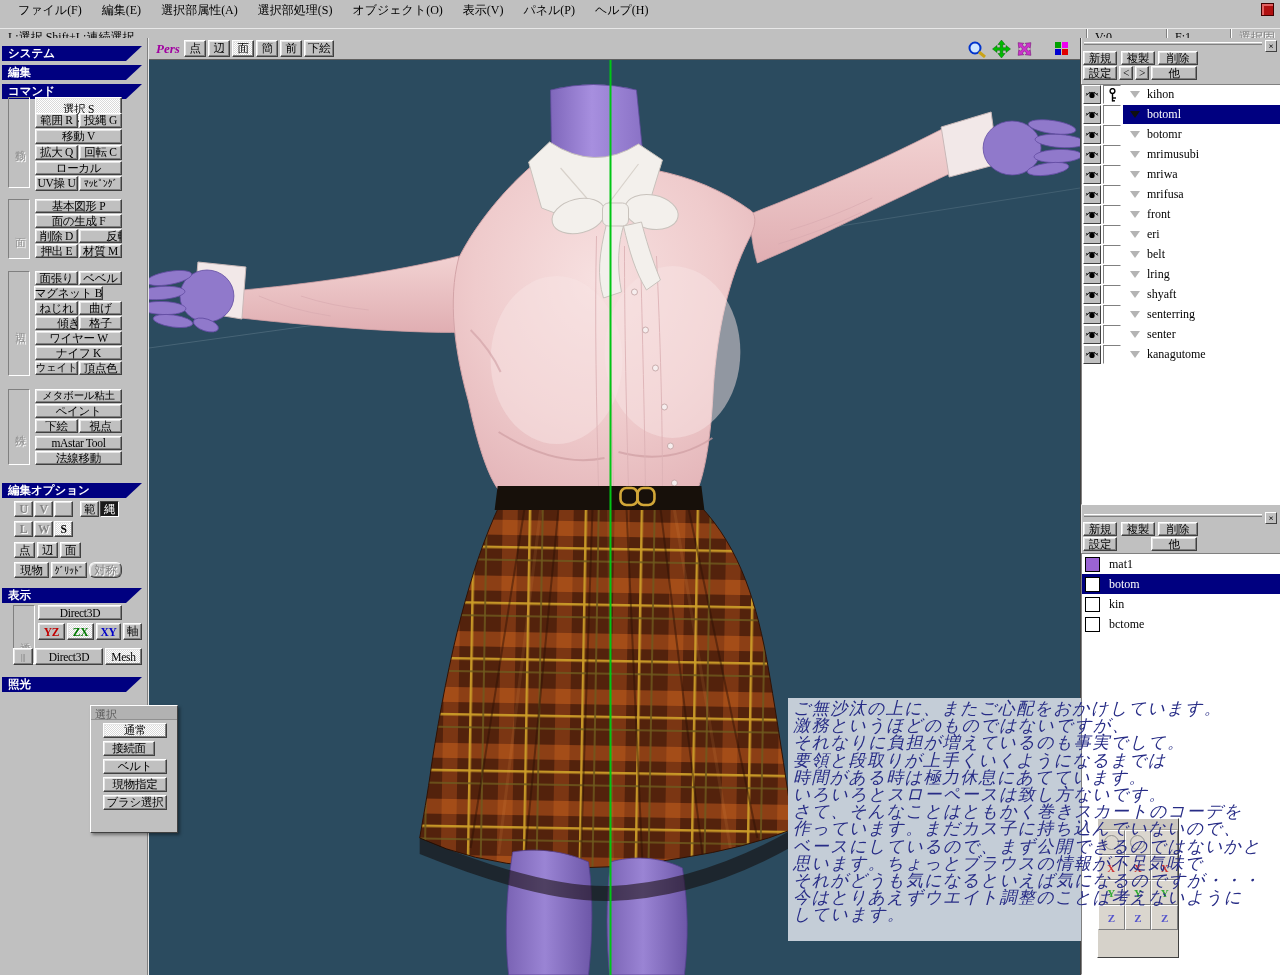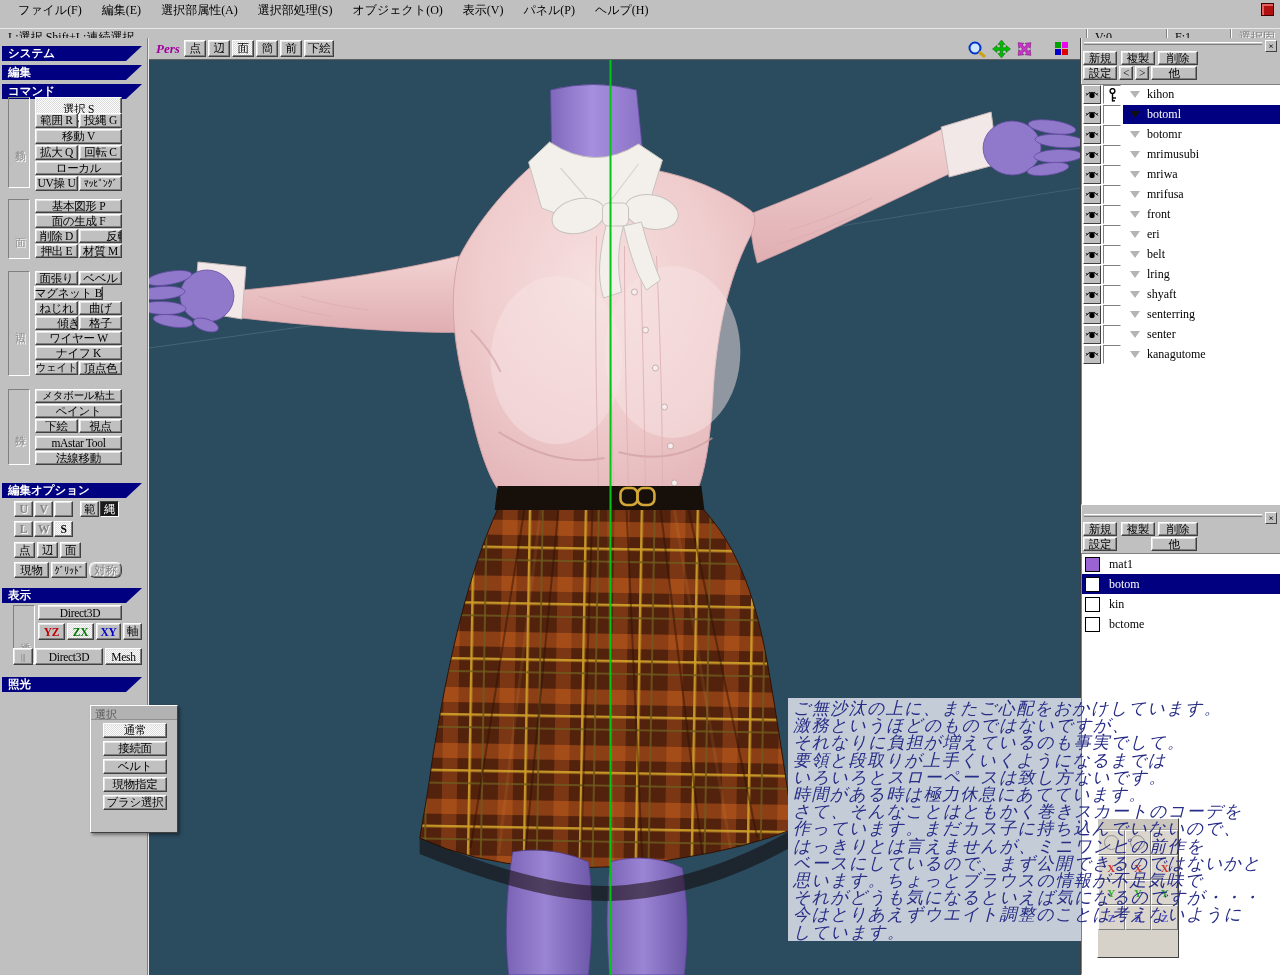--- a/index.html
+++ b/index.html
@@ -642,38 +642,37 @@
         <div class="axis-cell ax-z">Z</div>
       </div>
     </div>
   </div>
 
   <div class="sel-palette">
     <div class="sel-title">選択</div>
     <div>
 
     <div class="b selb act" style="position:relative;left:12px;width:64px;height:15px;margin-top:3px;">通常</div>
-        <div class="b selb" style="position:relative;left:12px;width:64px;height:15px;margin-top:3px;">接続面</div>
+        <div class="b selb" style="position:relative;left:12px;width:52px;height:15px;margin-top:3px;">接続面</div>
         <div class="b selb" style="position:relative;left:12px;width:64px;height:15px;margin-top:3px;">ベルト</div>
         <div class="b selb" style="position:relative;left:12px;width:64px;height:15px;margin-top:3px;">現物指定</div>
         <div class="b selb" style="position:relative;left:12px;width:64px;height:15px;margin-top:3px;">ブラシ選択</div>
       </div>
   </div>
 
   <div class="memo-text">
 
   <div class="memo-line">ご無沙汰の上に、またご心配をおかけしています。</div>
       <div class="memo-line">激務というほどのものではないですが、</div>
       <div class="memo-line">それなりに負担が増えているのも事実でして。</div>
       <div class="memo-line">要領と段取りが上手くいくようになるまでは</div>
+      <div class="memo-line">時間がある時は極力休息にあてています。</div>
       <div class="memo-line">いろいろとスローペースは致し方ないです。</div>
-      <div class="memo-line">時間がある時は極力休息にあてています。</div>
       <div class="memo-line">さて、そんなことはともかく巻きスカートのコーデを</div>
       <div class="memo-line">作っています。まだカス子に持ち込んでいないので、</div>
-      <div class="memo-line">はっきりとは言えませんが、ミニワンピの前作を</div>
       <div class="memo-line">ベースにしているので、まず公開できるのではないかと</div>
       <div class="memo-line">思います。ちょっとブラウスの情報が不足気味で</div>
       <div class="memo-line">それがどうも気になるといえば気になるのですが・・・</div>
       <div class="memo-line">今はとりあえずウエイト調整のことは考えないように</div>
       <div class="memo-line">しています。</div>
     </div>
 
 </div>
 
 </body></html>

